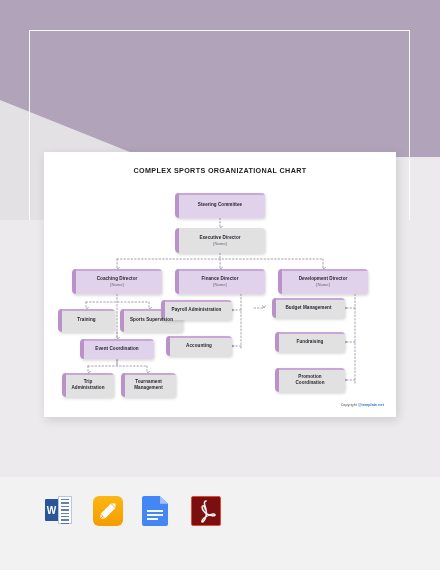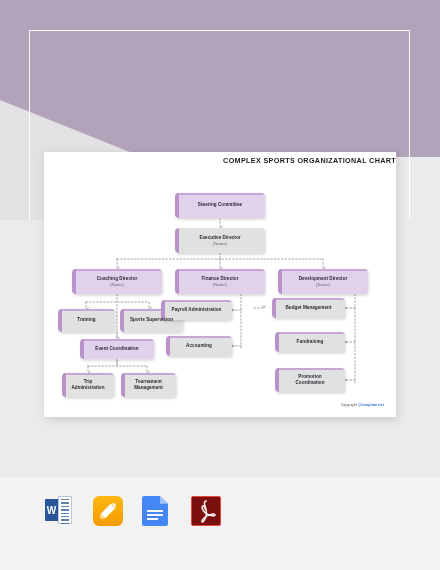--- a/index.html
+++ b/index.html
@@ -36,26 +36,26 @@
     pointer-events:none;
   }
 
   
   .card {
     position:absolute; left:44px; top:152px; width:352px; height:265px;
     background:#ffffff;
     box-shadow:2px 3px 9px rgba(90,80,95,.20);
   }
   .card-title {
-    text-align:right;
+    text-align:center;
     font-size:7.2px;
     font-weight:bold;
     letter-spacing:.35px;
     color:#1d1d1f;
-    margin-top:4px;
+    margin-top:14px;
   }
 
   
   .chart { position:absolute; left:0; top:0; width:352px; height:265px; }
   svg.links { position:absolute; left:0; top:0; width:352px; height:265px; overflow:visible; }
 
   .node {
     position:absolute;
     border-radius:4px;
     display:flex; flex-direction:column;

